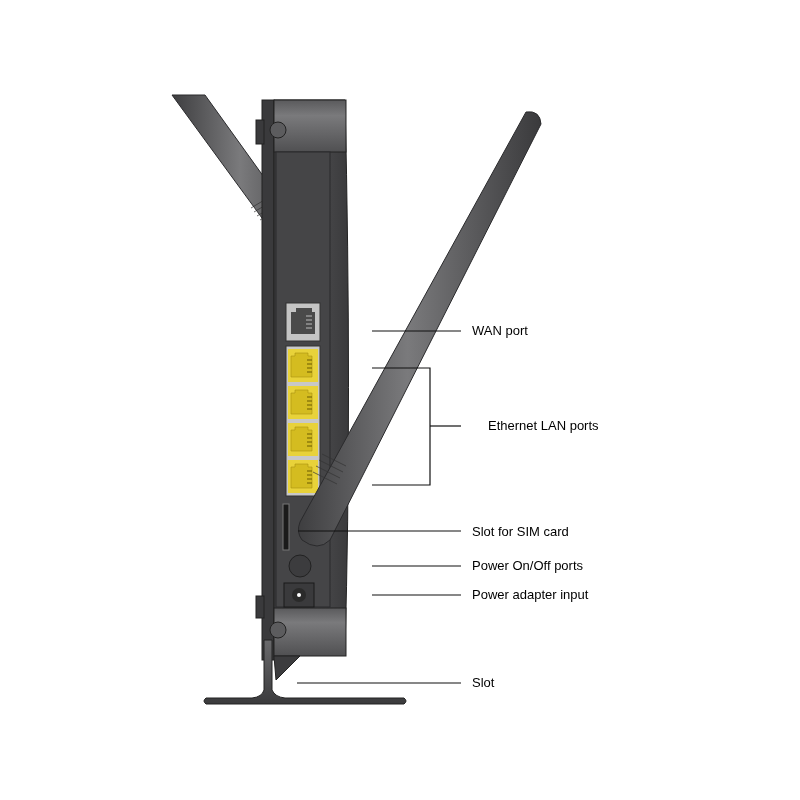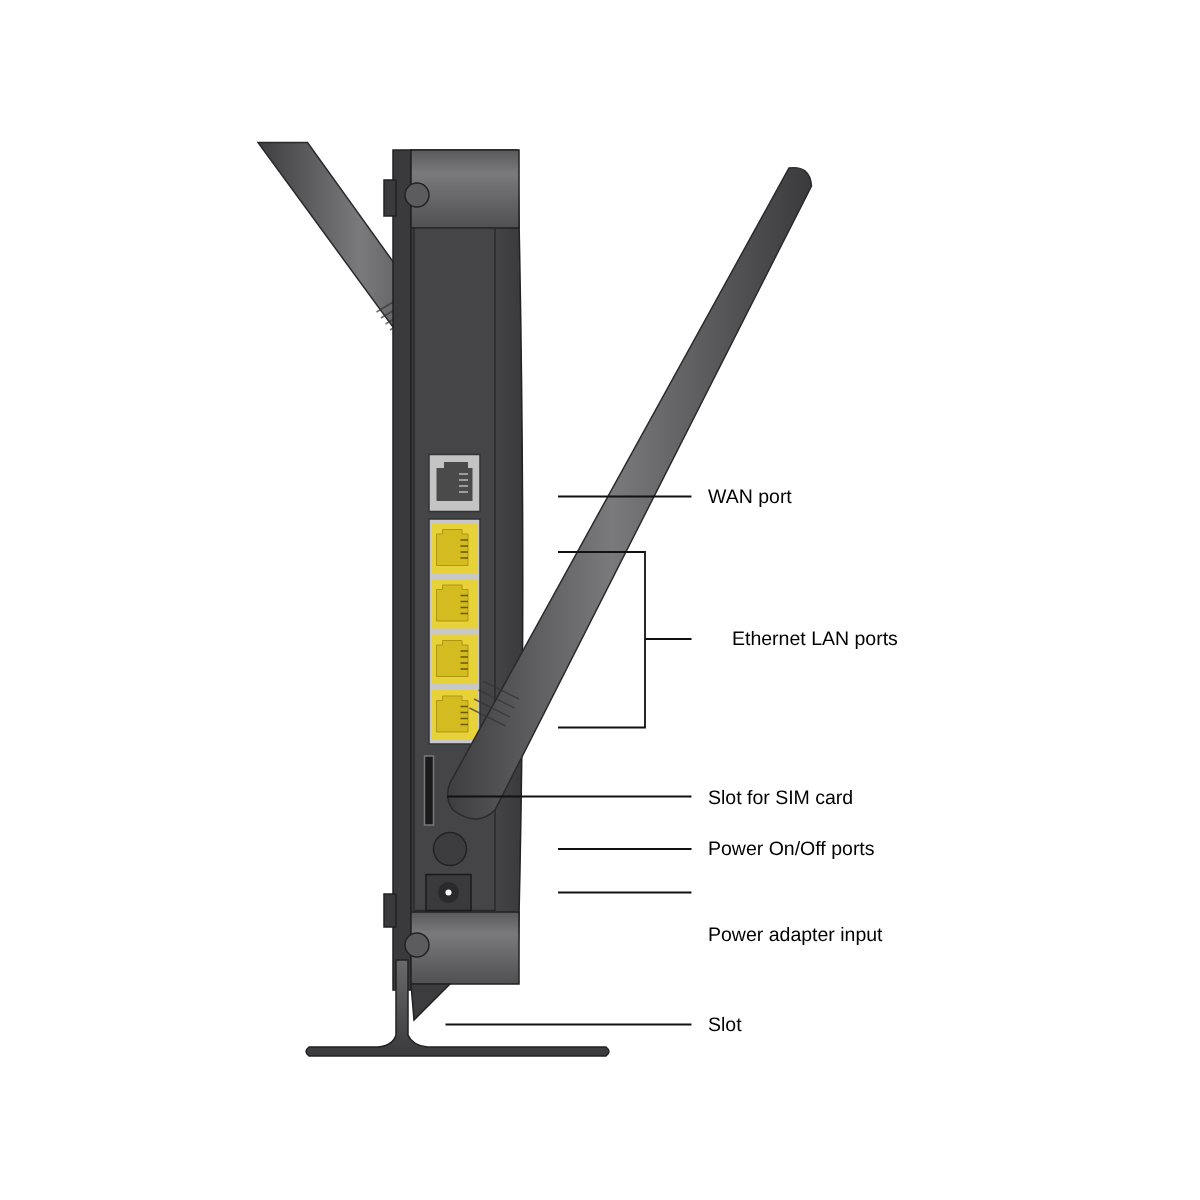--- a/index.html
+++ b/index.html
@@ -160,14 +160,14 @@
     <line x1="372" y1="566" x2="461" y2="566"></line>
     <line x1="372" y1="595" x2="461" y2="595"></line>
     <line x1="297" y1="683" x2="461" y2="683"></line>
   </g>
 </svg>
 
 <div class="label" style="left:472px; top:323px;">WAN port</div>
 <div class="label" style="left:472px; top:418px;margin-left:16px;">Ethernet LAN ports</div>
 <div class="label" style="left:472px; top:524px;">Slot for SIM card</div>
 <div class="label" style="left:472px; top:558px;">Power On/Off ports</div>
-<div class="label" style="left:472px; top:587px;margin-top:28px;">Power adapter input</div>
+<div class="label" style="left:472px; top:587px;">Power adapter input</div>
 <div class="label" style="left:472px; top:675px;">Slot</div>
 
 </body></html>

